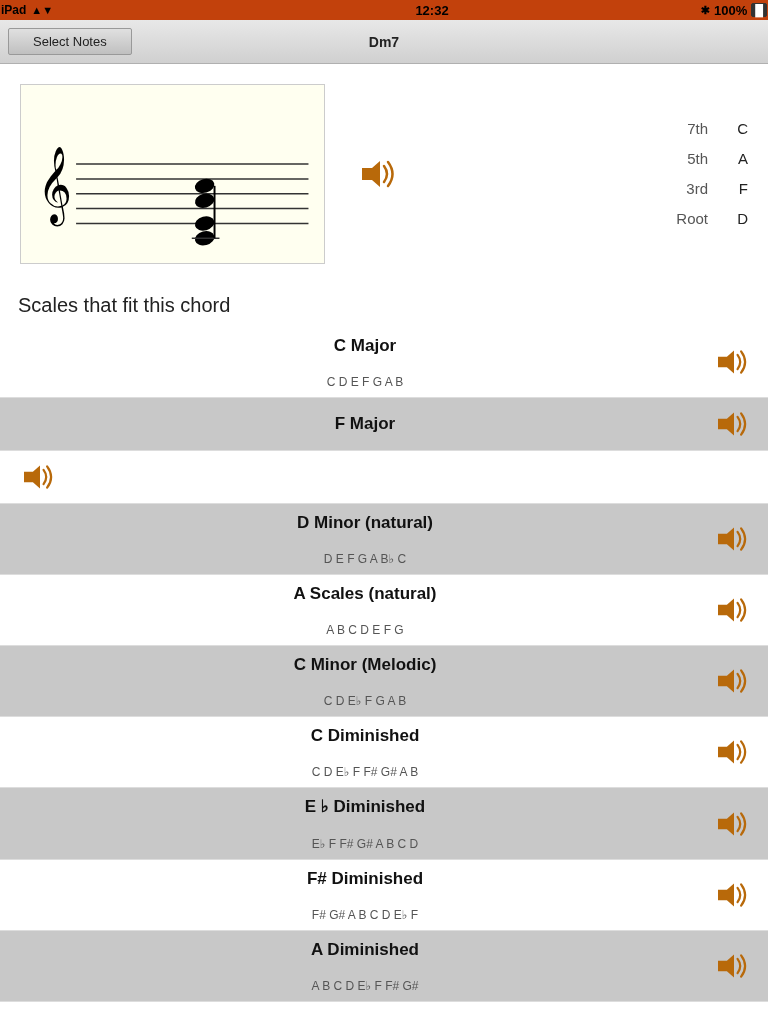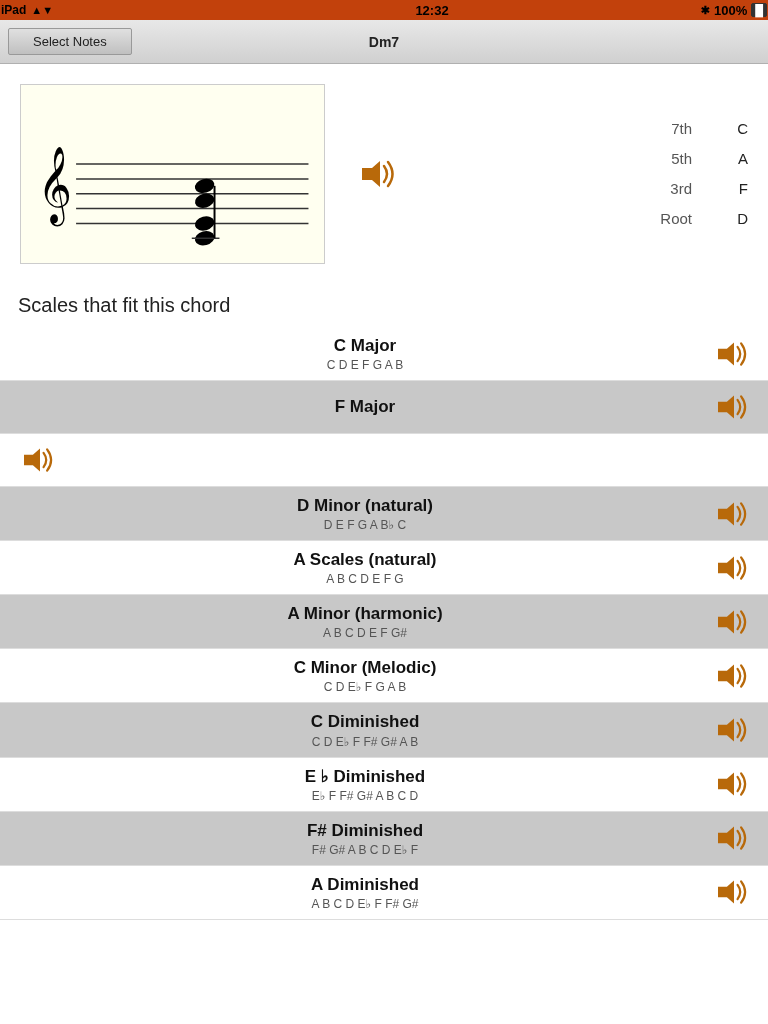--- a/index.html
+++ b/index.html
@@ -88,21 +88,21 @@
     
     .chord-notes {
       margin-left: auto;
       text-align: right;
       font-size: 16px;
       line-height: 2;
       color: #333;
     }
     .chord-note-row {
       display: flex;
-      gap: 36px;
+      gap: 20px;
       justify-content: flex-end;
     }
     .note-label { color: #555; font-size: 15px; }
     .note-value { color: #222; font-size: 15px; font-weight: 500; min-width: 20px; }
 
     
     .scales-header {
       font-size: 20px;
       font-weight: 400;
       color: #222;
@@ -127,21 +127,21 @@
     .scale-info { flex: 1; text-align: center; }
     .scale-name {
       font-size: 17px;
       font-weight: 600;
       color: #111;
       line-height: 1.3;
     }
     .scale-notes {
       font-size: 12px;
       color: #555;
-      margin-top: 1px;
+      margin-top: 18px;
     }
     .scale-sound-btn {
       width: 44px;
       height: 36px;
       display: flex;
       align-items: center;
       justify-content: center;
       cursor: pointer;
       flex-shrink: 0;
     }
@@ -284,33 +284,20 @@
         <div class="scale-sound-btn">
           <svg width="40" height="32" viewBox="0 0 44 36" xmlns="http://www.w3.org/2000/svg">
     <polygon points="4,12 14,12 22,5 22,31 14,24 4,24" fill="#b8690a"></polygon>
     <path d="M26,10 Q32,18 26,26" stroke="#b8690a" stroke-width="2.5" fill="none" stroke-linecap="round"></path>
     <path d="M30,6 Q39,18 30,30" stroke="#b8690a" stroke-width="2.5" fill="none" stroke-linecap="round"></path>
   </svg>
         </div>
       </div>
       <div class="scale-item">
         <div class="scale-info">
-          <div class="scale-name">A Minor (harmonic)</div>
-          <div class="scale-notes">A B C D E F G#</div>
-        </div>
-        <div class="scale-sound-btn">
-          <svg width="40" height="32" viewBox="0 0 44 36" xmlns="http://www.w3.org/2000/svg">
-    <polygon points="4,12 14,12 22,5 22,31 14,24 4,24" fill="#b8690a"></polygon>
-    <path d="M26,10 Q32,18 26,26" stroke="#b8690a" stroke-width="2.5" fill="none" stroke-linecap="round"></path>
-    <path d="M30,6 Q39,18 30,30" stroke="#b8690a" stroke-width="2.5" fill="none" stroke-linecap="round"></path>
-  </svg>
-        </div>
-      </div>
-      <div class="scale-item">
-        <div class="scale-info">
           <div class="scale-name">C Minor (Melodic)</div>
           <div class="scale-notes">C D E♭ F G A B</div>
         </div>
         <div class="scale-sound-btn">
           <svg width="40" height="32" viewBox="0 0 44 36" xmlns="http://www.w3.org/2000/svg">
     <polygon points="4,12 14,12 22,5 22,31 14,24 4,24" fill="#b8690a"></polygon>
     <path d="M26,10 Q32,18 26,26" stroke="#b8690a" stroke-width="2.5" fill="none" stroke-linecap="round"></path>
     <path d="M30,6 Q39,18 30,30" stroke="#b8690a" stroke-width="2.5" fill="none" stroke-linecap="round"></path>
   </svg>
         </div>

